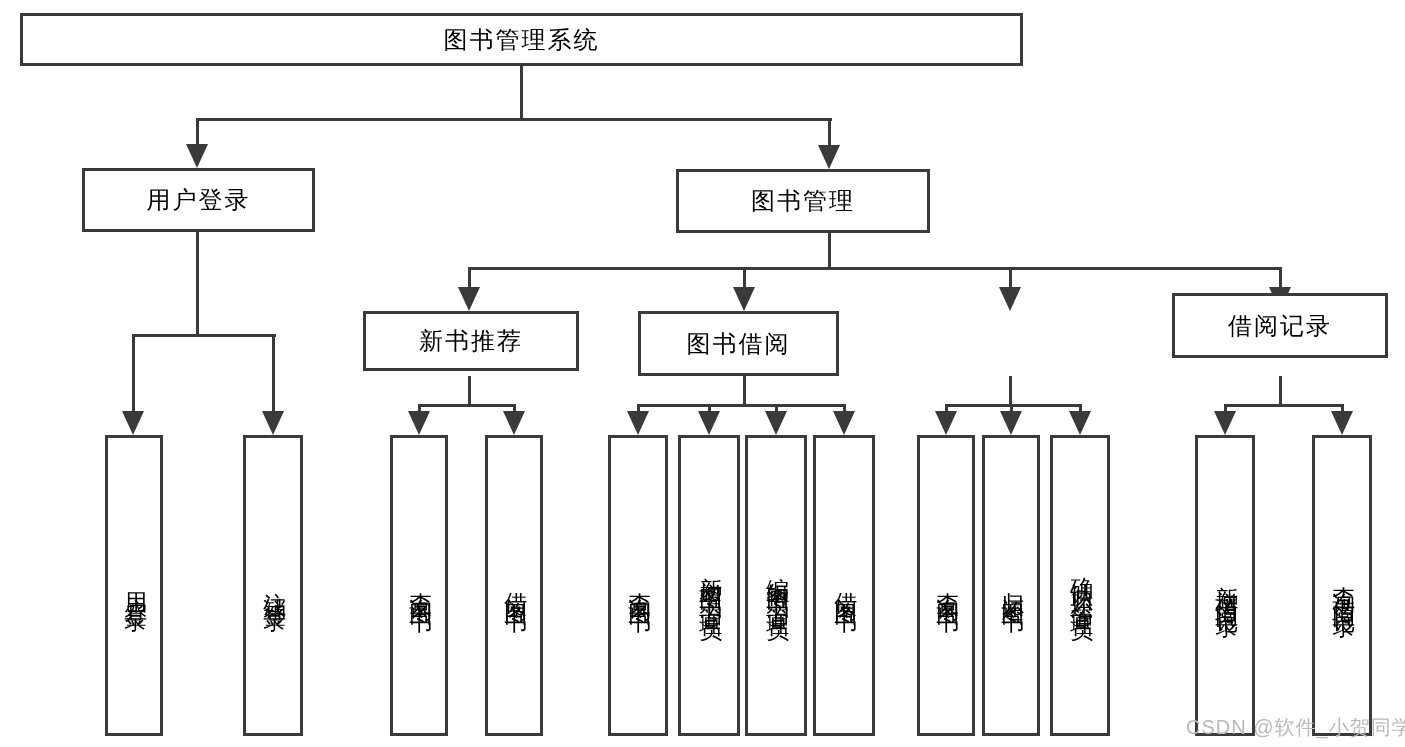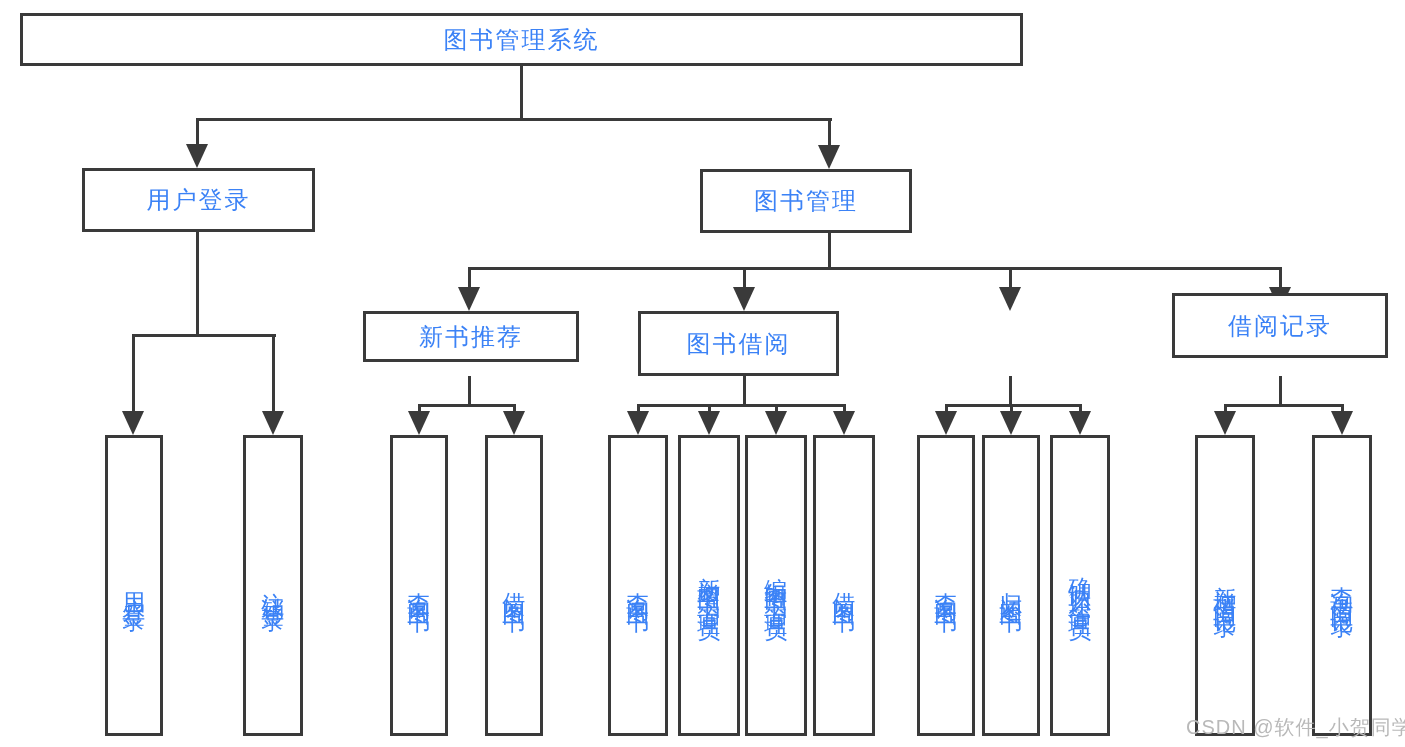--- a/index.html
+++ b/index.html
@@ -5,21 +5,22 @@
   html,body { margin:0; padding:0; background:#ffffff; }
   body { font-family:"Liberation Sans","DejaVu Sans",sans-serif; }
   #stage {
     position:relative; width:1405px; height:747px; background:#ffffff;
     overflow:hidden; color:#2e2e2e;
   }
   
   .box {
     position:absolute; box-sizing:border-box; background:#ffffff;
     border:3px solid #3a3a3a; display:flex; align-items:center; justify-content:center;
-    color:#3b82f6;
+    color:#000000;
+    font-family:Liberation Mono, monospace;
   }
   .hbox { font-size:24px; letter-spacing:2px; white-space:nowrap; }
   .vbox span {
     writing-mode:vertical-rl; text-orientation:mixed;
     font-size:23px; letter-spacing:6px; line-height:1.15;
   }
   
   .hl, .vl { position:absolute; background:#3a3a3a; }
   .hl { height:3px; }
   .vl { width:3px; }
@@ -76,23 +77,23 @@
   <div class="arrow" style="left:833px;top:404px;height:31px"></div>
   <div class="arrow" style="left:935px;top:404px;height:31px"></div>
   <div class="arrow" style="left:1000px;top:404px;height:31px"></div>
   <div class="arrow" style="left:1069px;top:404px;height:31px"></div>
   <div class="arrow" style="left:1214px;top:404px;height:31px"></div>
   <div class="arrow" style="left:1331px;top:404px;height:31px"></div>
 
   <div class="box hbox" style="left:20px;top:13px;width:1003px;height:53px">图书管理系统</div>
 
   <div class="box hbox" style="left:82px;top:168px;width:233px;height:64px">用户登录</div>
-  <div class="box hbox" style="left:700px;top:169px;width:212px;height:64px">图书管理</div>
+  <div class="box hbox" style="left:676px;top:169px;width:254px;height:64px">图书管理</div>
 
-  <div class="box hbox" style="left:363px;top:311px;width:216px;height:51px">新书推荐</div>
+  <div class="box hbox" style="left:363px;top:311px;width:216px;height:60px">新书推荐</div>
   <div class="box hbox" style="left:638px;top:311px;width:201px;height:65px">图书借阅</div>
   <div class="box hbox" style="left:1172px;top:293px;width:216px;height:65px">借阅记录</div>
 
   <div class="box vbox" style="left:105px;top:435px;width:58px;height:301px">
     <span>用户登录</span>
     </div>
   <div class="box vbox" style="left:243px;top:435px;width:60px;height:301px">
     <span>注销登录</span>
     </div>
 

